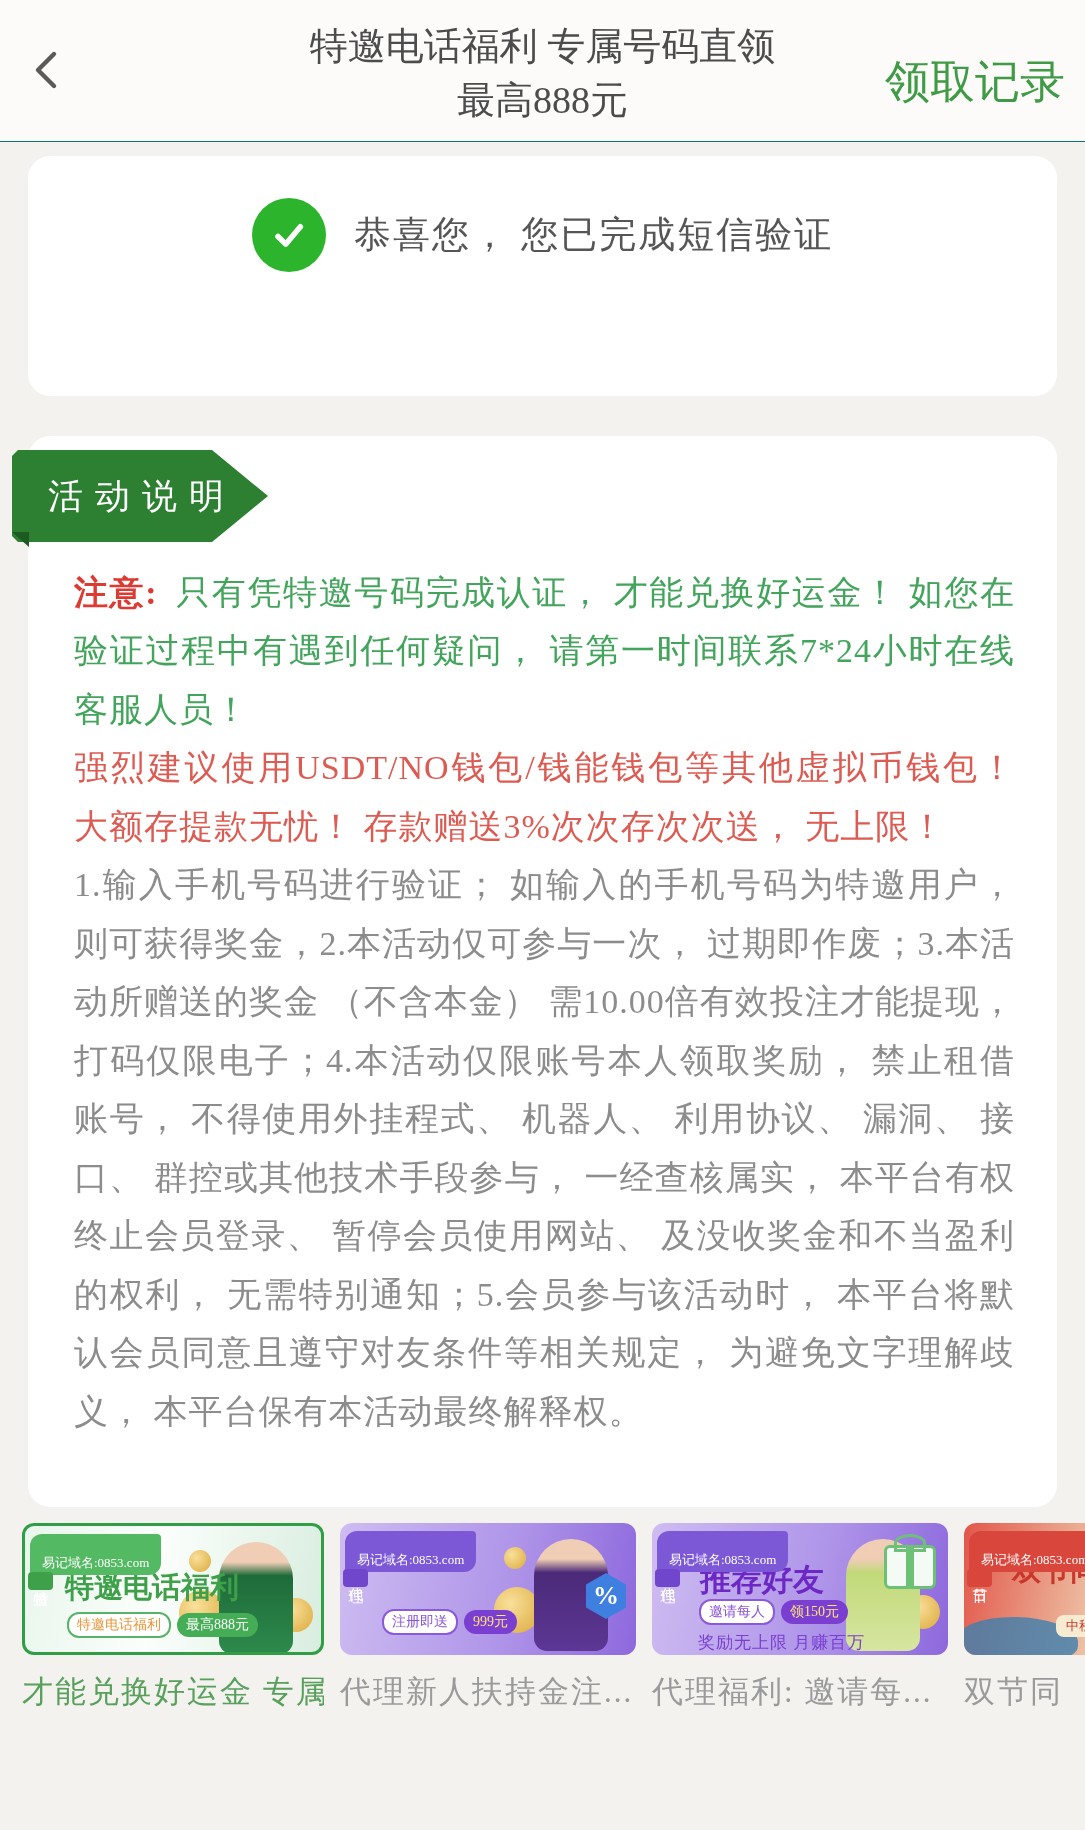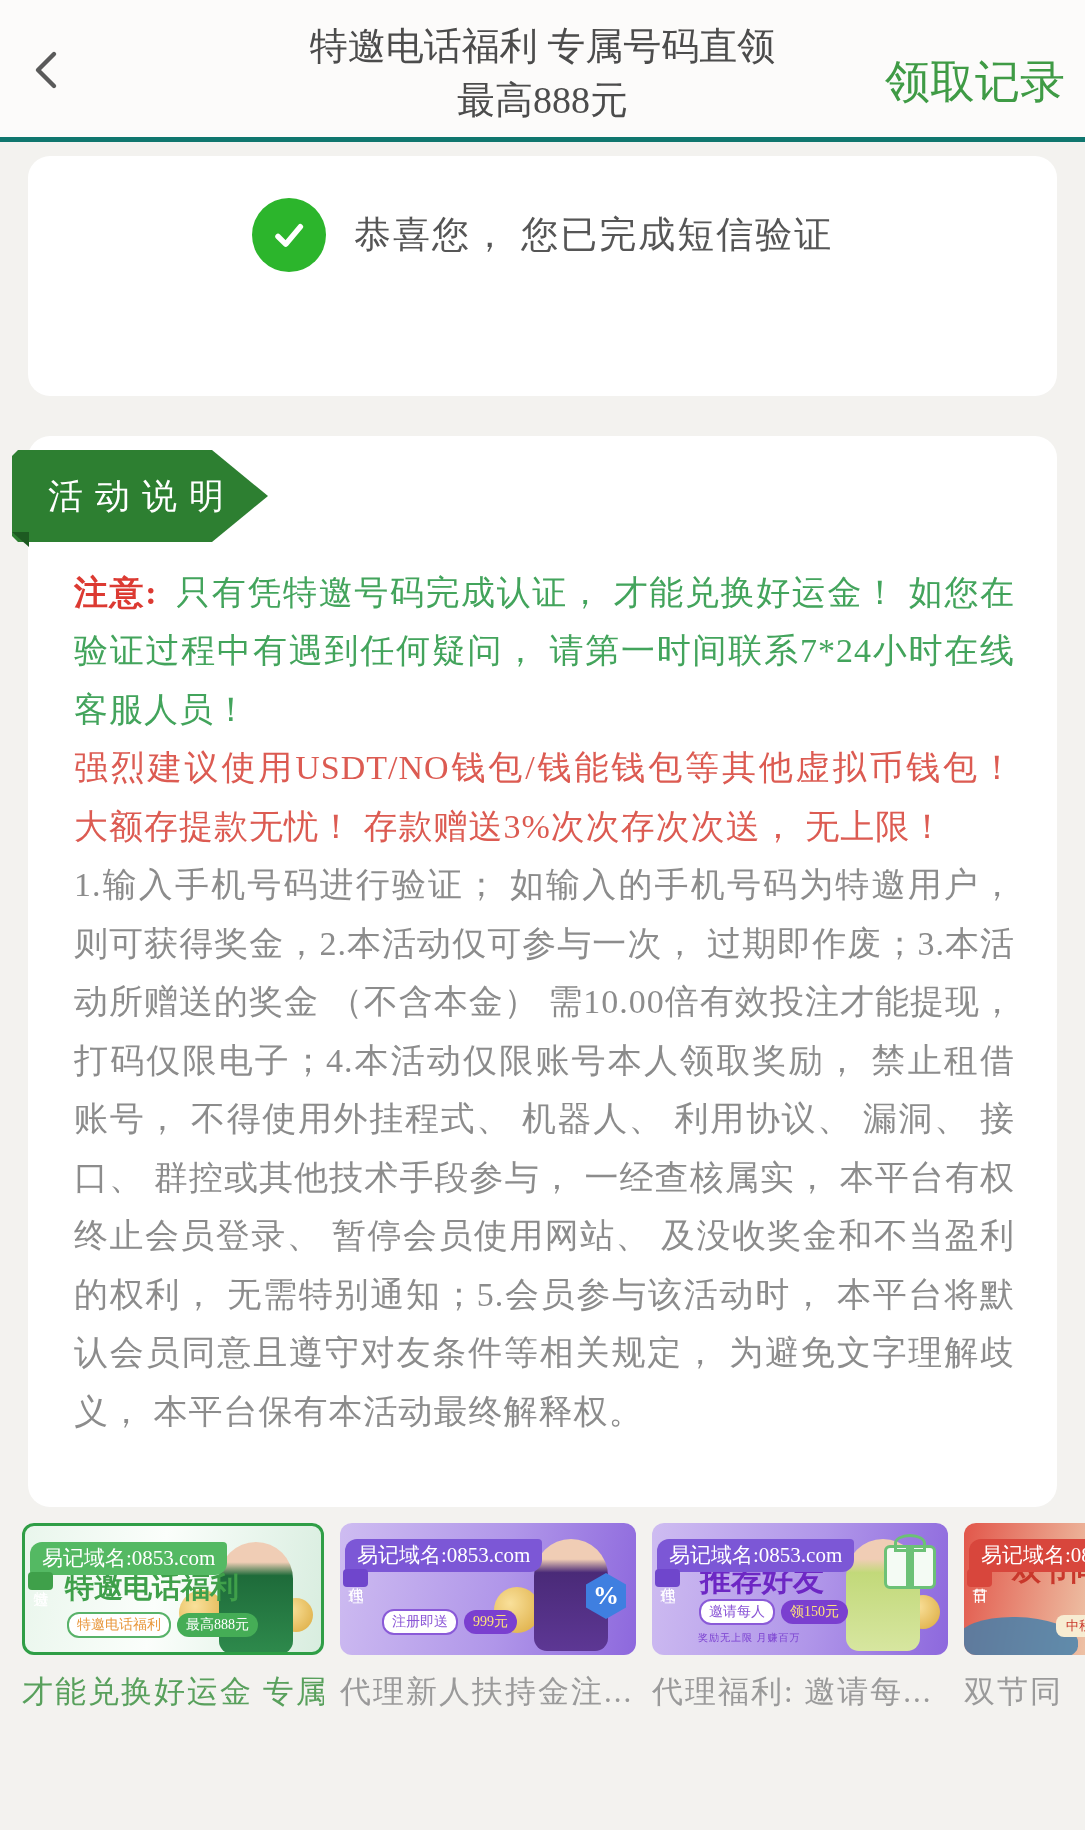--- a/index.html
+++ b/index.html
@@ -9,21 +9,21 @@
     background:#f3f2ef;
     font-family:"Liberation Serif","DejaVu Serif",serif;
     overflow:hidden;
     position:relative;
   }
   .page { width:1085px; height:1830px; overflow:hidden; position:relative; }
 
   
   .header {
     height:142px; background:#fcfbfa; position:relative;
-    border-bottom:5px solid #0f766e;
+    border-bottom:1px solid #0f766e;
   }
   .back-btn { position:absolute; left:24px; top:46px; width:48px; height:48px; cursor:pointer; }
   .hdr-title { text-align:center; padding-top:20px; font-size:38px; color:#4c4c4c; line-height:1.42; font-weight:500; }
   .records-link { position:absolute; right:20px; top:52px; font-size:45px; color:#3f9b45; cursor:pointer; }
 
   
   .card { background:#ffffff; border-radius:22px; margin:0 28px; }
   .card1 { margin-top:14px; height:240px; padding:34px 30px 0; }
   .success-row { display:flex; align-items:center; justify-content:center; gap:28px; margin-top:8px; }
   .check-circle {
@@ -58,22 +58,22 @@
   .banner {
     width:296px; height:132px; border-radius:12px; position:relative;
     flex-shrink:0; overflow:hidden; cursor:pointer;
   }
   .banner.selected { width:302px; border:3px solid #2f9e46; }
   .theme-green { background:linear-gradient(100deg,#e9f6ec 0%,#fbfefb 45%,#d8eddf 100%); }
   .theme-purple { background:linear-gradient(100deg,#cebcf1 0%,#b096e9 55%,#8d68dd 100%); }
   .theme-red { background:linear-gradient(100deg,#e2564a 0%,#f0d9b9 55%,#f6e8cd 100%); }
 
   .domain-pill {
-    position:absolute; top:16px; left:5px; color:#fff; font-size:21px;
-    padding:2px 12px 3px; border-radius:12px 4px 12px 4px; white-space:nowrap; z-index:3;
+    position:absolute; top:8px; left:5px; color:#fff; font-size:13px;
+    padding:20px 12px 3px; border-radius:12px 4px 12px 4px; white-space:nowrap; z-index:3;
   }
   .theme-green .domain-pill { background:#54b963; }
   .theme-purple .domain-pill { background:#7c57d6; }
   .theme-red .domain-pill { background:#d8463c; }
 
   .side-tag {
     position:absolute; left:3px; top:46px; writing-mode:vertical-rl; text-orientation:upright;
     color:#fff; font-size:15px; padding:7px 3px; border-radius:4px; letter-spacing:2px; z-index:3;
   }
   .theme-green .side-tag { background:#3fa04a; }
@@ -89,21 +89,21 @@
   .b-pills { position:absolute; left:42px; top:86px; display:flex; align-items:center; gap:6px; z-index:2; }
   .banner-3 .b-pills { top:76px; left:47px; }
   .pill-l {
     font-size:14px; padding:2px 8px; border-radius:12px; background:#fff; white-space:nowrap;
   }
   .theme-green .pill-l { border:2px solid #58b269; color:#e8973c; }
   .theme-purple .pill-l { border:2px solid #8a5ad8; color:#8a55d6; }
   .pill-r { font-size:14px; padding:3px 9px; border-radius:12px; color:#fff; white-space:nowrap; }
   .theme-green .pill-r { background:#45ad56; }
   .theme-purple .pill-r { background:#7a3fd0; color:#ffe27a; }
-  .b-subtext { position:absolute; left:46px; top:108px; font-size:10px; color:#7a3fd0; letter-spacing:1px; z-index:2; }
+  .b-subtext { position:absolute; left:46px; top:108px; font-size:17px; color:#7a3fd0; letter-spacing:1px; z-index:2; }
   .b-subtext-red {
     position:absolute; left:92px; top:92px; font-size:13px; color:#c9372b;
     background:#f7ecd2; border-radius:8px; padding:2px 10px; z-index:2;
   }
 
   
   .model {
     position:absolute; right:28px; top:16px; width:74px; height:112px; z-index:1;
     border-radius:40px 40px 14px 14px;
   }

